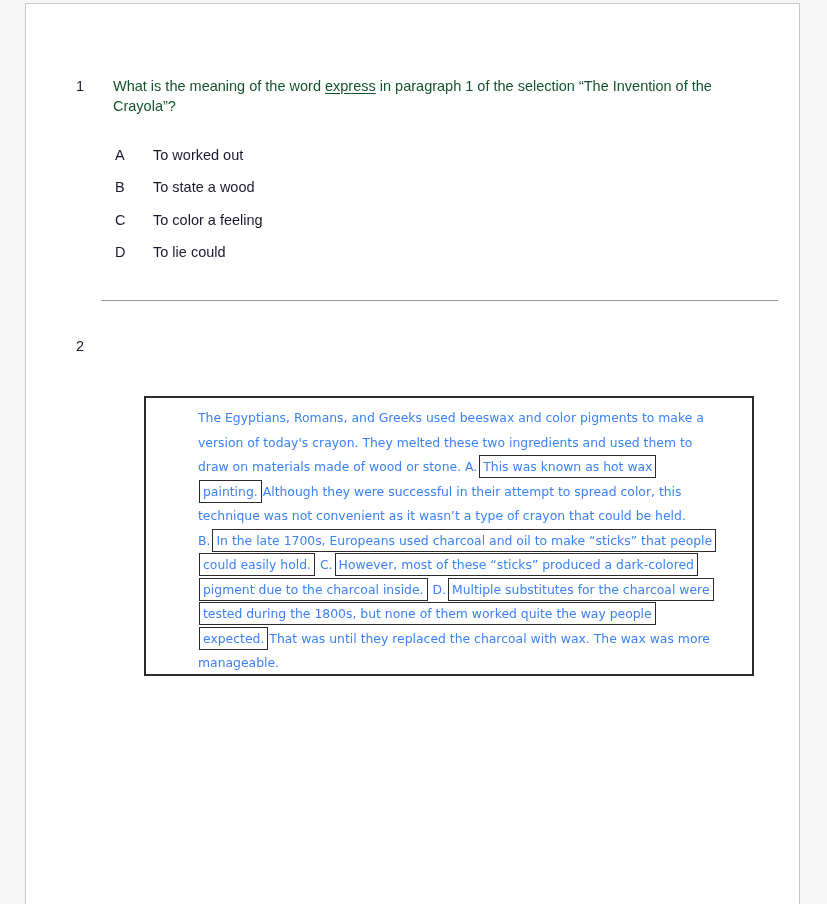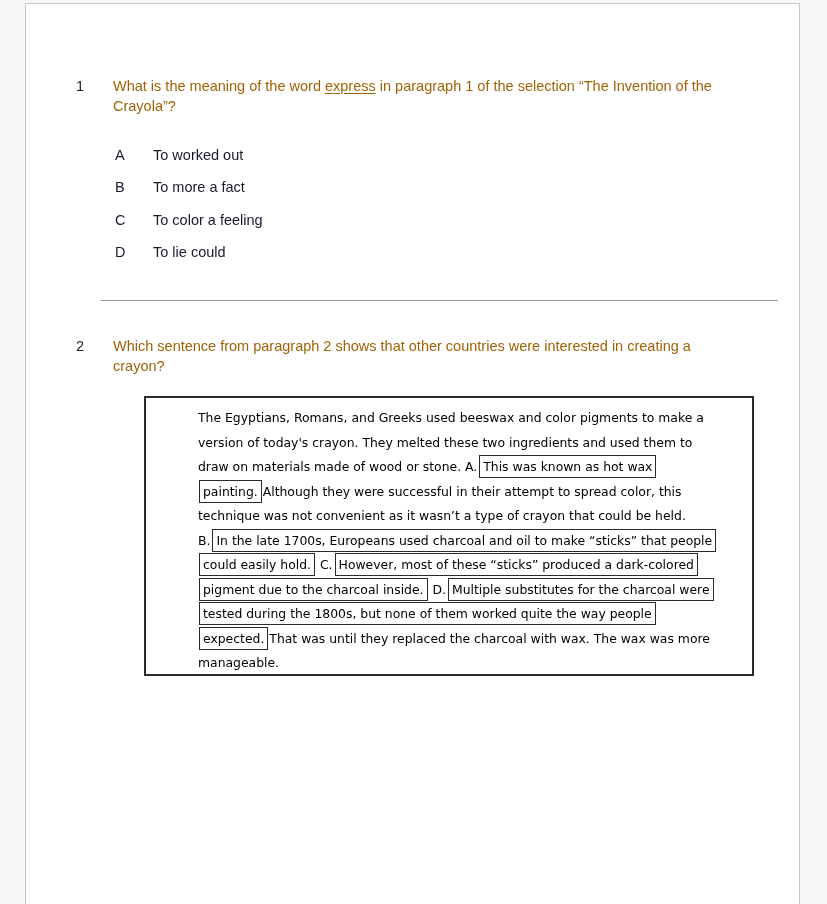--- a/index.html
+++ b/index.html
@@ -37,21 +37,21 @@
   .q-number {
     width: 37px;
     flex: 0 0 37px;
     font-size: 14.5px;
     color: #1a1a2e;
     line-height: 19.5px;
   }
   .q-stem {
     font-size: 14.5px;
     line-height: 19.5px;
-    color: #a16207;
+    color: #14532d;
   }
   .q-stem u {
     text-decoration: underline;
     text-underline-offset: 1.5px;
   }
 
   #question-1 { left: 50px; top: 73px; width: 690px; }
   #question-1 .q-stem { width: 620px; }
 
   #question-2 { left: 50px; top: 333px; width: 700px; }
@@ -99,21 +99,21 @@
     background: #ffffff;
   }
   #passage-text {
     position: absolute;
     left: 52px;
     top: 8px;
     width: 520px;
     font-family: "DejaVu Sans", sans-serif;
     font-size: 12.4px;
     line-height: 24.5px;
-    color: #000000;
+    color: #3b82f6;
     text-align: left;
   }
   
   .sel-span {
     box-decoration-break: clone;
     -webkit-box-decoration-break: clone;
     border: 1px solid #2b2b2b;
     padding: 3px 3px 3px 3px;
     margin: 0 1px;
     line-height: 24.5px;
@@ -130,36 +130,35 @@
     <div class="q-stem"><span>What is the meaning of the word </span><u>express</u><span> in paragraph 1 of the selection “The Invention of the Crayola”?</span></div>
   </div>
 
   <div id="options-list">
     <div class="option-row">
       <span class="option-letter">A</span>
       <span class="option-text">To worked out</span>
     </div>
     <div class="option-row">
       <span class="option-letter">B</span>
-      <span class="option-text">To more a fact</span>
+      <span class="option-text">To state a wood</span>
     </div>
     <div class="option-row">
       <span class="option-letter">C</span>
       <span class="option-text">To color a feeling</span>
     </div>
     <div class="option-row">
       <span class="option-letter">D</span>
       <span class="option-text">To lie could</span>
     </div>
   </div>
 
   <div id="section-divider"></div>
 
   <div class="question" id="question-2">
     <div class="q-number">2</div>
-    <div class="q-stem">Which sentence from paragraph 2 shows that other countries were interested in creating a crayon?</div>
   </div>
 
   <div id="passage-box">
     <div id="passage-text"><span>The Egyptians, Romans, and Greeks used beeswax and color pigments to make a version of today's crayon. They melted these two ingredients and used them to draw on materials made of wood or stone. </span><span class="sel-label">A.</span><span class="sel-span">This was known as hot wax painting.</span><span>Although they were successful in their attempt to spread color, this technique was not convenient as it wasn’t a type of crayon that could be held. </span><span class="sel-label">B.</span><span class="sel-span">In the late 1700s, Europeans used charcoal and oil to make “sticks” that people could easily hold.</span><span> </span><span class="sel-label">C.</span><span class="sel-span">However, most of these “sticks” produced a dark-colored pigment due to the charcoal inside.</span><span> </span><span class="sel-label">D.</span><span class="sel-span">Multiple substitutes for the charcoal were tested during the 1800s, but none of them worked quite the way people expected.</span><span>That was until they replaced the charcoal with wax. The wax was more manageable.</span></div>
   </div>
 
 </div>
 
 </body></html>

